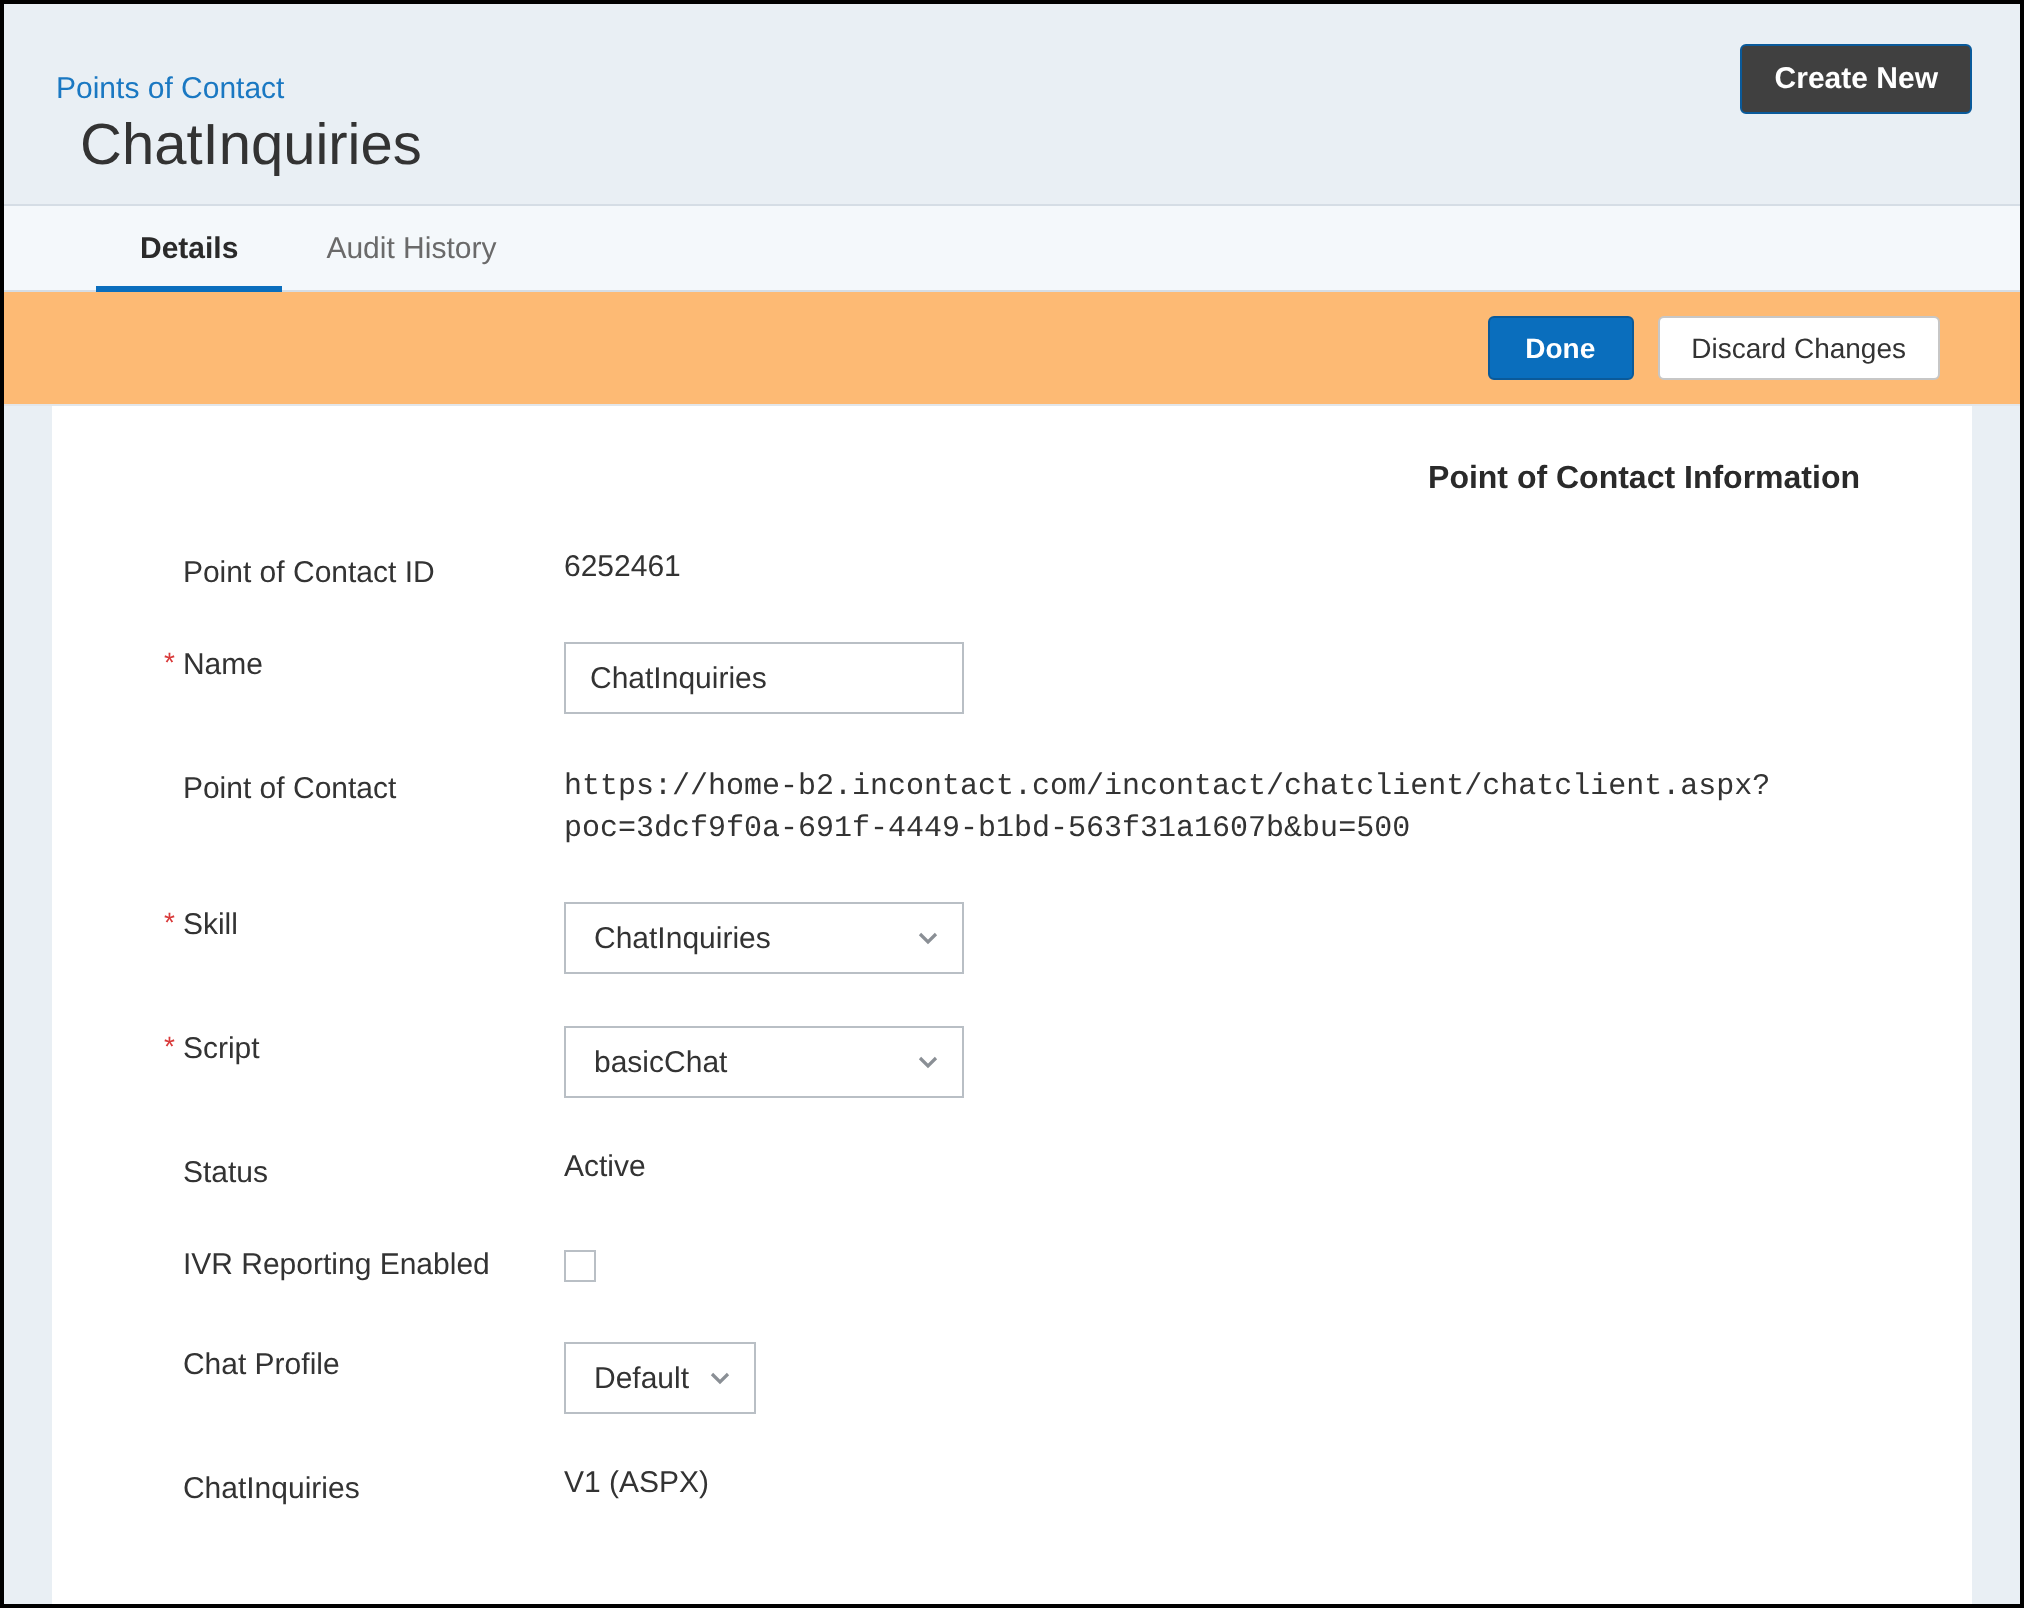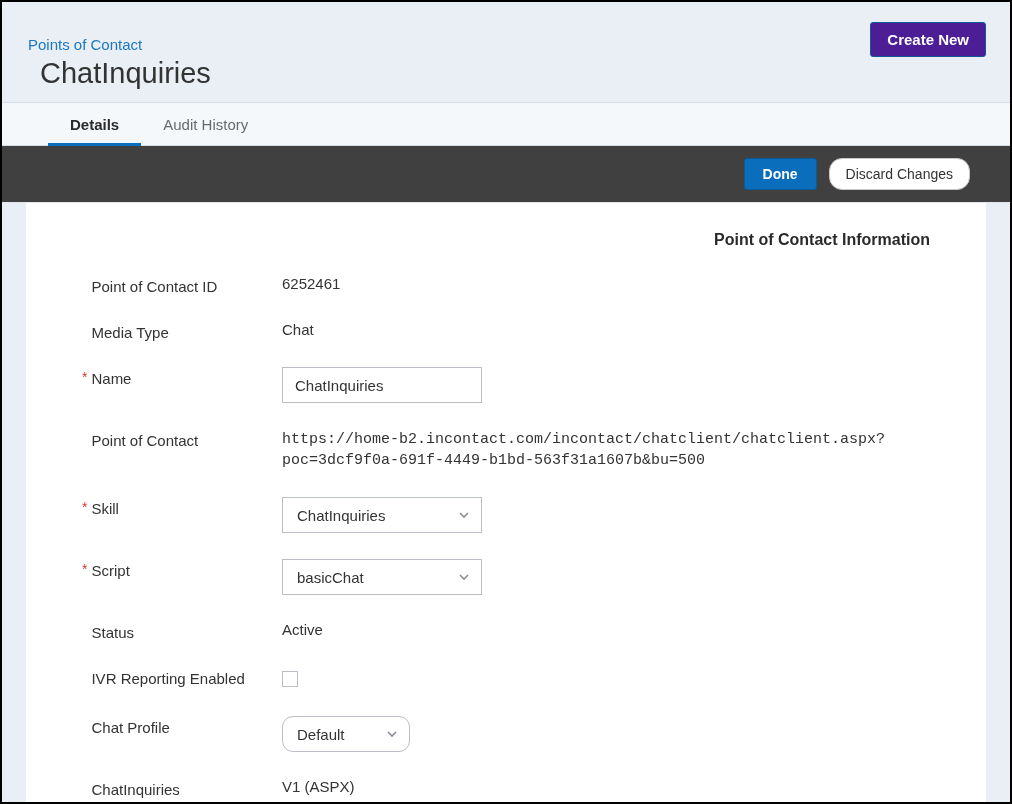--- a/index.html
+++ b/index.html
@@ -13,64 +13,64 @@
     padding: 34px 38px 0 26px;
     font-size: 15px;
   }
   .breadcrumb a { color: #1a78c2; text-decoration: none; cursor: pointer; }
   .page-title {
     padding: 4px 38px 12px 38px;
     font-size: 29px; font-weight: 400; color: #333;
   }
   .create-new-btn {
     position: absolute; top: 20px; right: 24px;
-    background: #4c1d95; color: #fff; border: 1px solid #0a5a9a; border-radius: 3px;
+    background: #404040; color: #fff; border: 1px solid #0a5a9a; border-radius: 3px;
     padding: 8px 16px; font-size: 15px; font-weight: 600; cursor: pointer;
   }
   .tabs {
     display: flex; padding-left: 46px;
     background: linear-gradient(#f4f8fb, #f4f8fb);
     border-top: 1px solid #d5dde5; border-bottom: 1px solid #d5dde5;
   }
   .tab {
     padding: 12px 22px 10px 22px; font-size: 15px; color: #6a6a6a; cursor: pointer;
     border-bottom: 3px solid transparent; position: relative; bottom: -1px;
   }
   .tab.active { color: #2a2a2a; font-weight: 600; border-bottom-color: #0a6ebd; }
   .action-bar {
-    background: #404040; padding: 12px 40px 12px 40px; display: flex; justify-content: flex-end; gap: 12px;
+    background: #fdba74; padding: 12px 40px 12px 40px; display: flex; justify-content: flex-end; gap: 12px;
     border-bottom: 1px solid #e2e6ea;
   }
   .btn-primary {
     background: #0a6ebd; color: #fff; border: 1px solid #0a5a9a; border-radius: 3px;
     padding: 7px 18px; font-size: 14px; font-weight: 600; cursor: pointer;
   }
   .btn-secondary {
-    background: #fff; color: #333; border: 1px solid #c7c7c7; border-radius: 13px;
+    background: #fff; color: #333; border: 1px solid #c7c7c7; border-radius: 3px;
     padding: 7px 16px; font-size: 14px; cursor: pointer;
   }
   .content {
     background: #fff; padding: 28px 56px 40px 56px; margin: 0 24px 24px 24px;
   }
   .section-title { font-size: 16px; font-weight: 600; color: #2a2a2a; margin-bottom: 26px; text-align: right; }
   .form-row { display: flex; align-items: flex-start; margin-bottom: 26px; }
   .form-label-cell { width: 200px; display: flex; align-items: flex-start; gap: 4px; padding-top: 3px; }
   .req { color: #d93a3a; font-size: 14px; line-height: 1; }
   .form-label { font-size: 15px; color: #333; }
   .form-value-cell { flex: 1; font-size: 15px; color: #333; }
   .text-input {
     width: 200px; height: 36px; border: 1px solid #b9bfc5; padding: 0 12px;
     font-size: 15px; color: #333; background: #fff;
   }
   .select-wrap {
     width: 200px; height: 36px; border: 1px solid #b9bfc5; background: #fff;
     display: flex; align-items: center; justify-content: space-between;
     padding: 0 10px 0 14px; cursor: pointer; font-size: 15px; color: #333;
   }
-  .select-wrap.small { width: 128px; border-radius: 11px; }
+  .select-wrap.small { width: 96px; }
   .chev-icon { width: 14px; height: 14px; flex-shrink: 0; }
   .chev-icon svg { stroke: #8a8f95; stroke-width: 1.6; fill: none; }
   .checkbox {
     width: 16px; height: 16px; border: 1px solid #b9bfc5; background: #fff; cursor: pointer; display: inline-block;
     margin-top: 4px;
   }
   .url-val { line-height: 1.4; max-width: 680px; font-family: Liberation Mono, monospace; }
 </style>
 </head>
 <body>
@@ -99,27 +99,20 @@
     <div class="section-title">Point of Contact Information</div>
 
     <div class="form-row">
       <div class="form-label-cell">
         <span class="req" style="visibility:hidden">*</span>
         <span class="form-label">Point of Contact ID</span>
       </div>
       <div class="form-value-cell">6252461</div>
     </div>
 
-    <div class="form-row">
-      <div class="form-label-cell">
-        <span class="req" style="visibility:hidden">*</span>
-        <span class="form-label">Media Type</span>
-      </div>
-      <div class="form-value-cell">Chat</div>
-    </div>
 
     <div class="form-row">
       <div class="form-label-cell">
         <span class="req">*</span>
         <span class="form-label">Name</span>
       </div>
       <div class="form-value-cell">
         <input class="text-input" value="ChatInquiries" style="">
       </div>
     </div>

